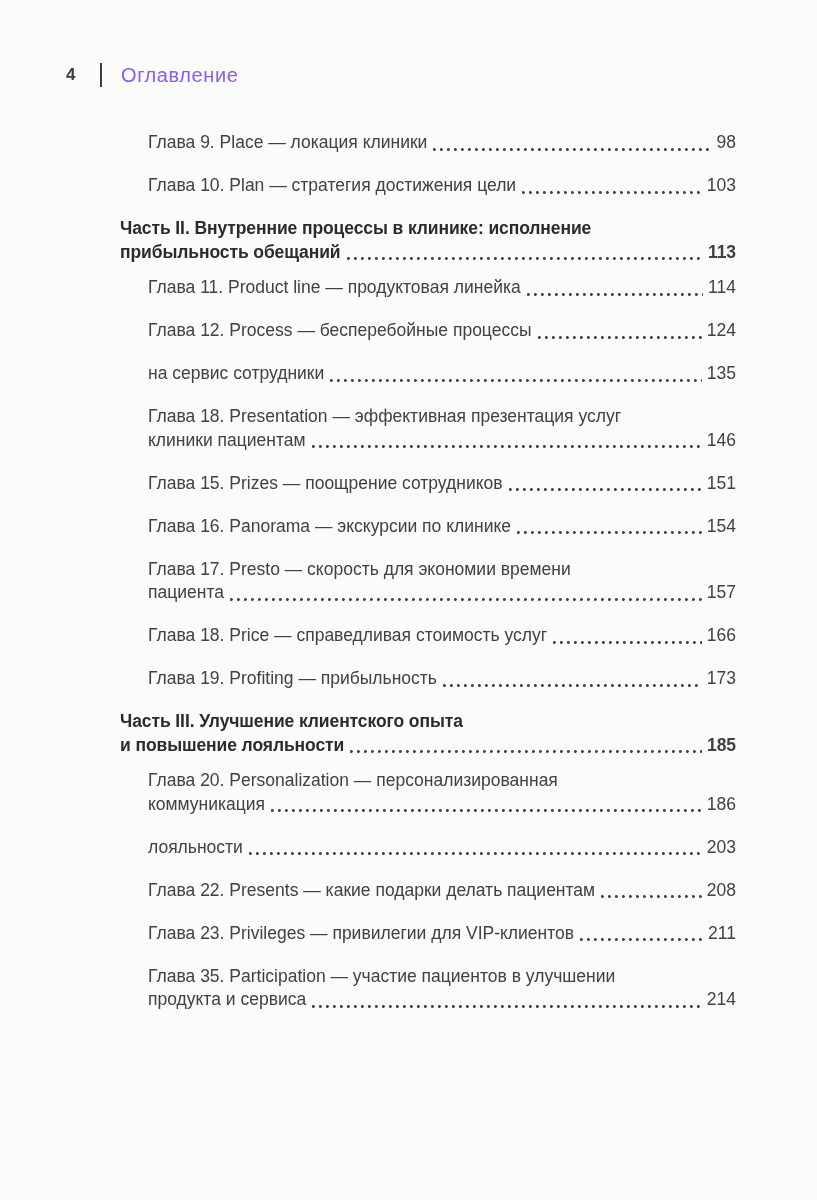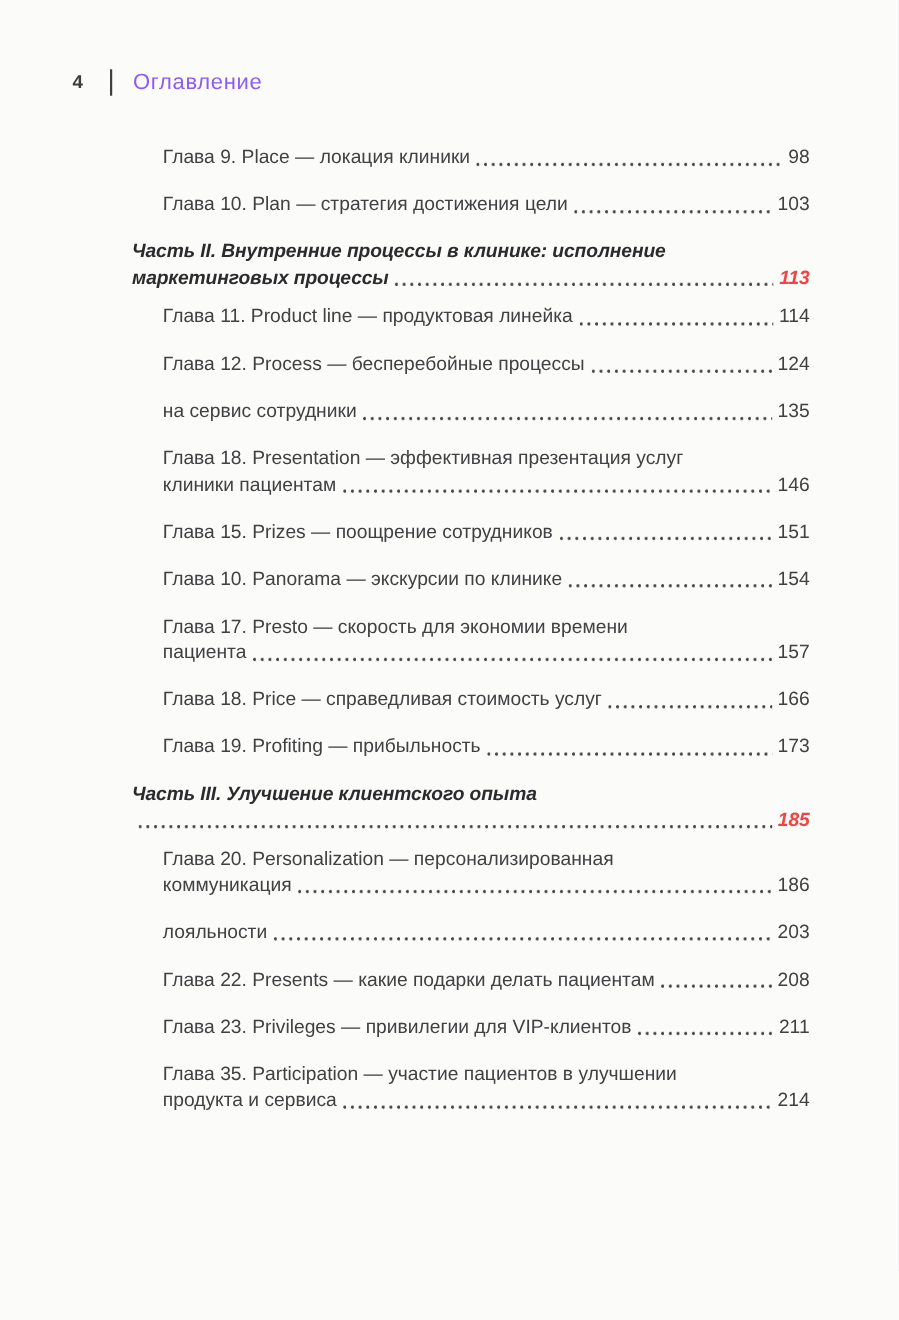--- a/index.html
+++ b/index.html
@@ -56,41 +56,40 @@
     line-height: 23.5px;
     margin-bottom: 19.5px;
   }
   .entry.chapter { padding-left: 28px; }
   .entry.part {
     margin-top: 12px;
     margin-bottom: 12px;
     font-weight: 700;
     color: #2b2b2d;
     letter-spacing: -0.1px;
-    font-style: italic;
   }
   .entry-line { display: flex; }
   .entry-text { white-space: nowrap; }
   .leader {
     flex: 1;
     min-width: 10px;
     align-self: flex-end;
     height: 3px;
     margin: 0 5px 4px 6px;
     background-image: radial-gradient(circle at 1.4px 1.5px, #47474a 1.25px, rgba(0,0,0,0) 1.6px);
     background-size: 7px 3px;
     background-repeat: repeat-x;
     background-position: left bottom;
   }
   .entry-page {
     white-space: nowrap;
     font-weight: 400;
     color: #414143;
   }
-  .entry.part .entry-page { font-weight: 700; color: #ef4444; }
+  .entry.part .entry-page { font-weight: 700; color: #404040; }
 </style>
 </head>
 <body>
 
 <div class="page">
 
   <div class="running-head">
     <span class="folio">4</span>
     <span class="head-divider"></span>
     <span class="head-title">Оглавление</span>
@@ -110,21 +109,21 @@
           <span class="entry-text">Глава 10. Plan — стратегия достижения цели</span>
           <span class="leader"></span>
           <span class="entry-page">103</span>
         </div>
       </div>
       <div class="entry part">
         <div class="entry-line">
           <span class="entry-text">Часть II. Внутренние процессы в клинике: исполнение</span>
         </div>
         <div class="entry-line">
-          <span class="entry-text">маркетинговых процессы</span>
+          <span class="entry-text">прибыльность обещаний</span>
           <span class="leader"></span>
           <span class="entry-page">113</span>
         </div>
       </div>
       <div class="entry chapter">
         <div class="entry-line">
           <span class="entry-text">Глава 11. Product line — продуктовая линейка</span>
           <span class="leader"></span>
           <span class="entry-page">114</span>
         </div>
@@ -155,21 +154,21 @@
       </div>
       <div class="entry chapter">
         <div class="entry-line">
           <span class="entry-text">Глава 15. Prizes — поощрение сотрудников</span>
           <span class="leader"></span>
           <span class="entry-page">151</span>
         </div>
       </div>
       <div class="entry chapter">
         <div class="entry-line">
-          <span class="entry-text">Глава 10. Panorama — экскурсии по клинике</span>
+          <span class="entry-text">Глава 16. Panorama — экскурсии по клинике</span>
           <span class="leader"></span>
           <span class="entry-page">154</span>
         </div>
       </div>
       <div class="entry chapter">
         <div class="entry-line">
           <span class="entry-text">Глава 17. Presto — скорость для экономии времени</span>
         </div>
         <div class="entry-line">
           <span class="entry-text">пациента</span>
@@ -189,20 +188,21 @@
           <span class="entry-text">Глава 19. Profiting — прибыльность</span>
           <span class="leader"></span>
           <span class="entry-page">173</span>
         </div>
       </div>
       <div class="entry part">
         <div class="entry-line">
           <span class="entry-text">Часть III. Улучшение клиентского опыта</span>
         </div>
         <div class="entry-line">
+          <span class="entry-text">и повышение лояльности</span>
           <span class="leader"></span>
           <span class="entry-page">185</span>
         </div>
       </div>
       <div class="entry chapter">
         <div class="entry-line">
           <span class="entry-text">Глава 20. Personalization — персонализированная</span>
         </div>
         <div class="entry-line">
           <span class="entry-text">коммуникация</span>

